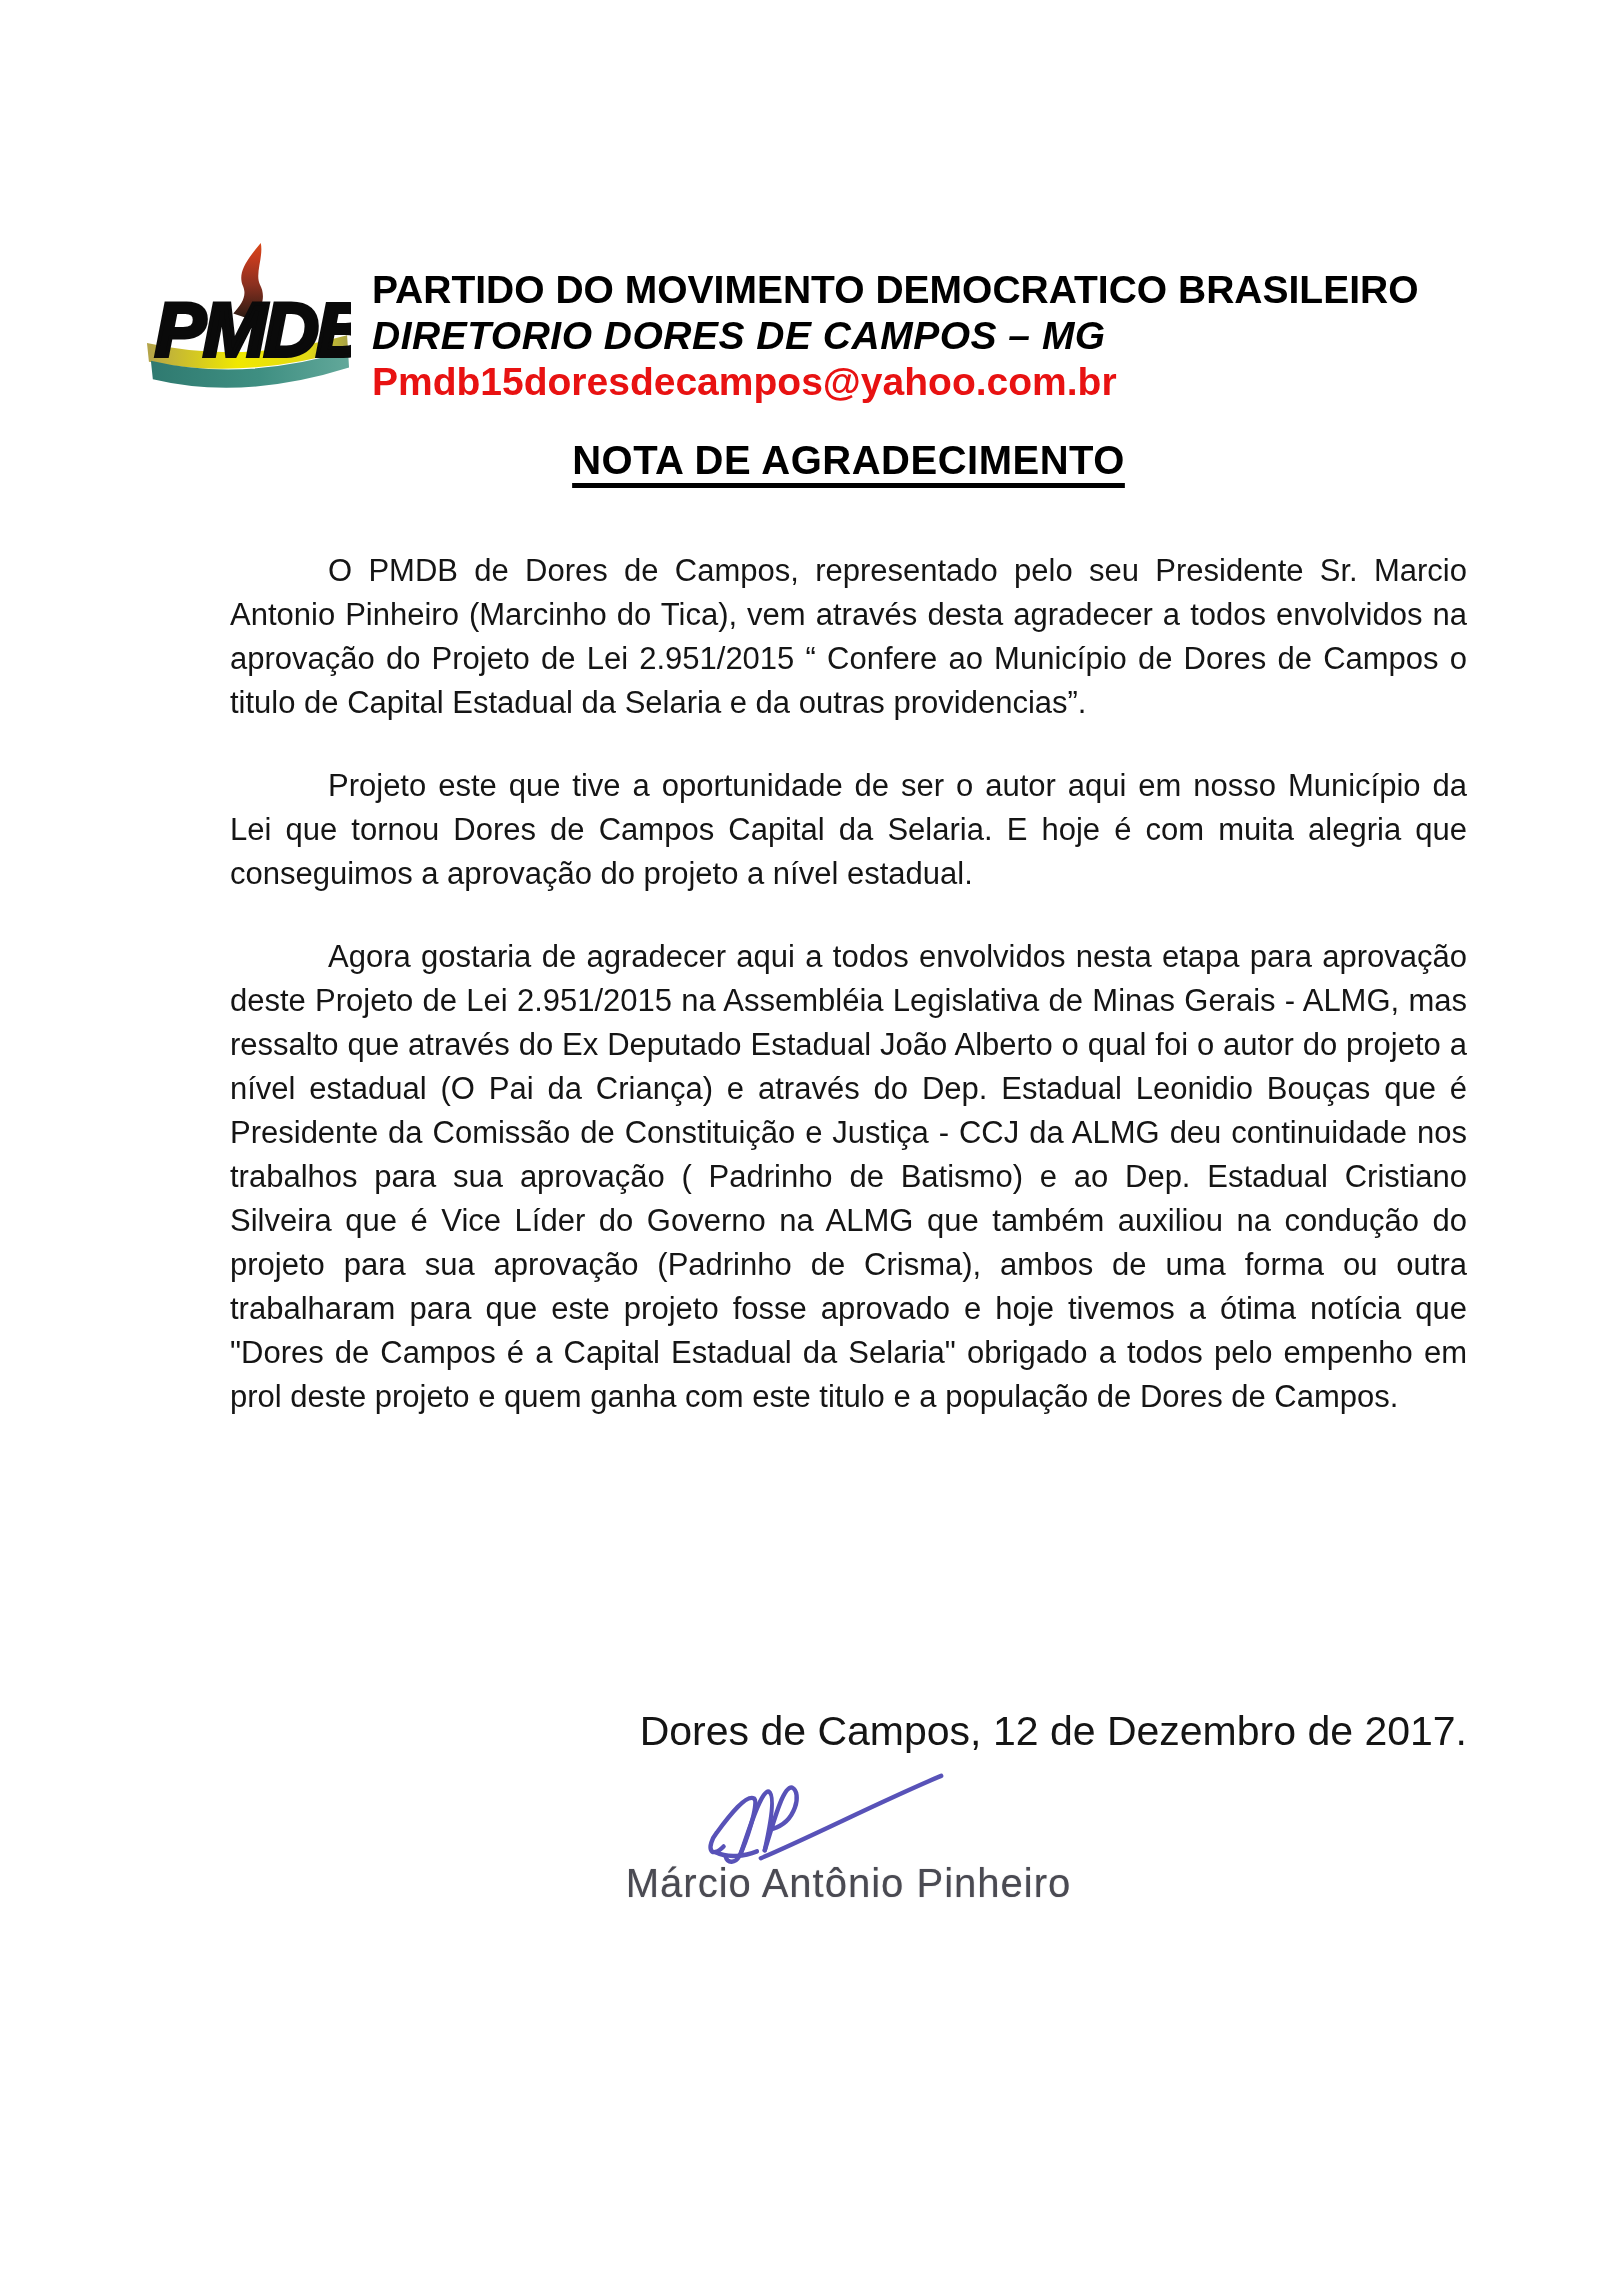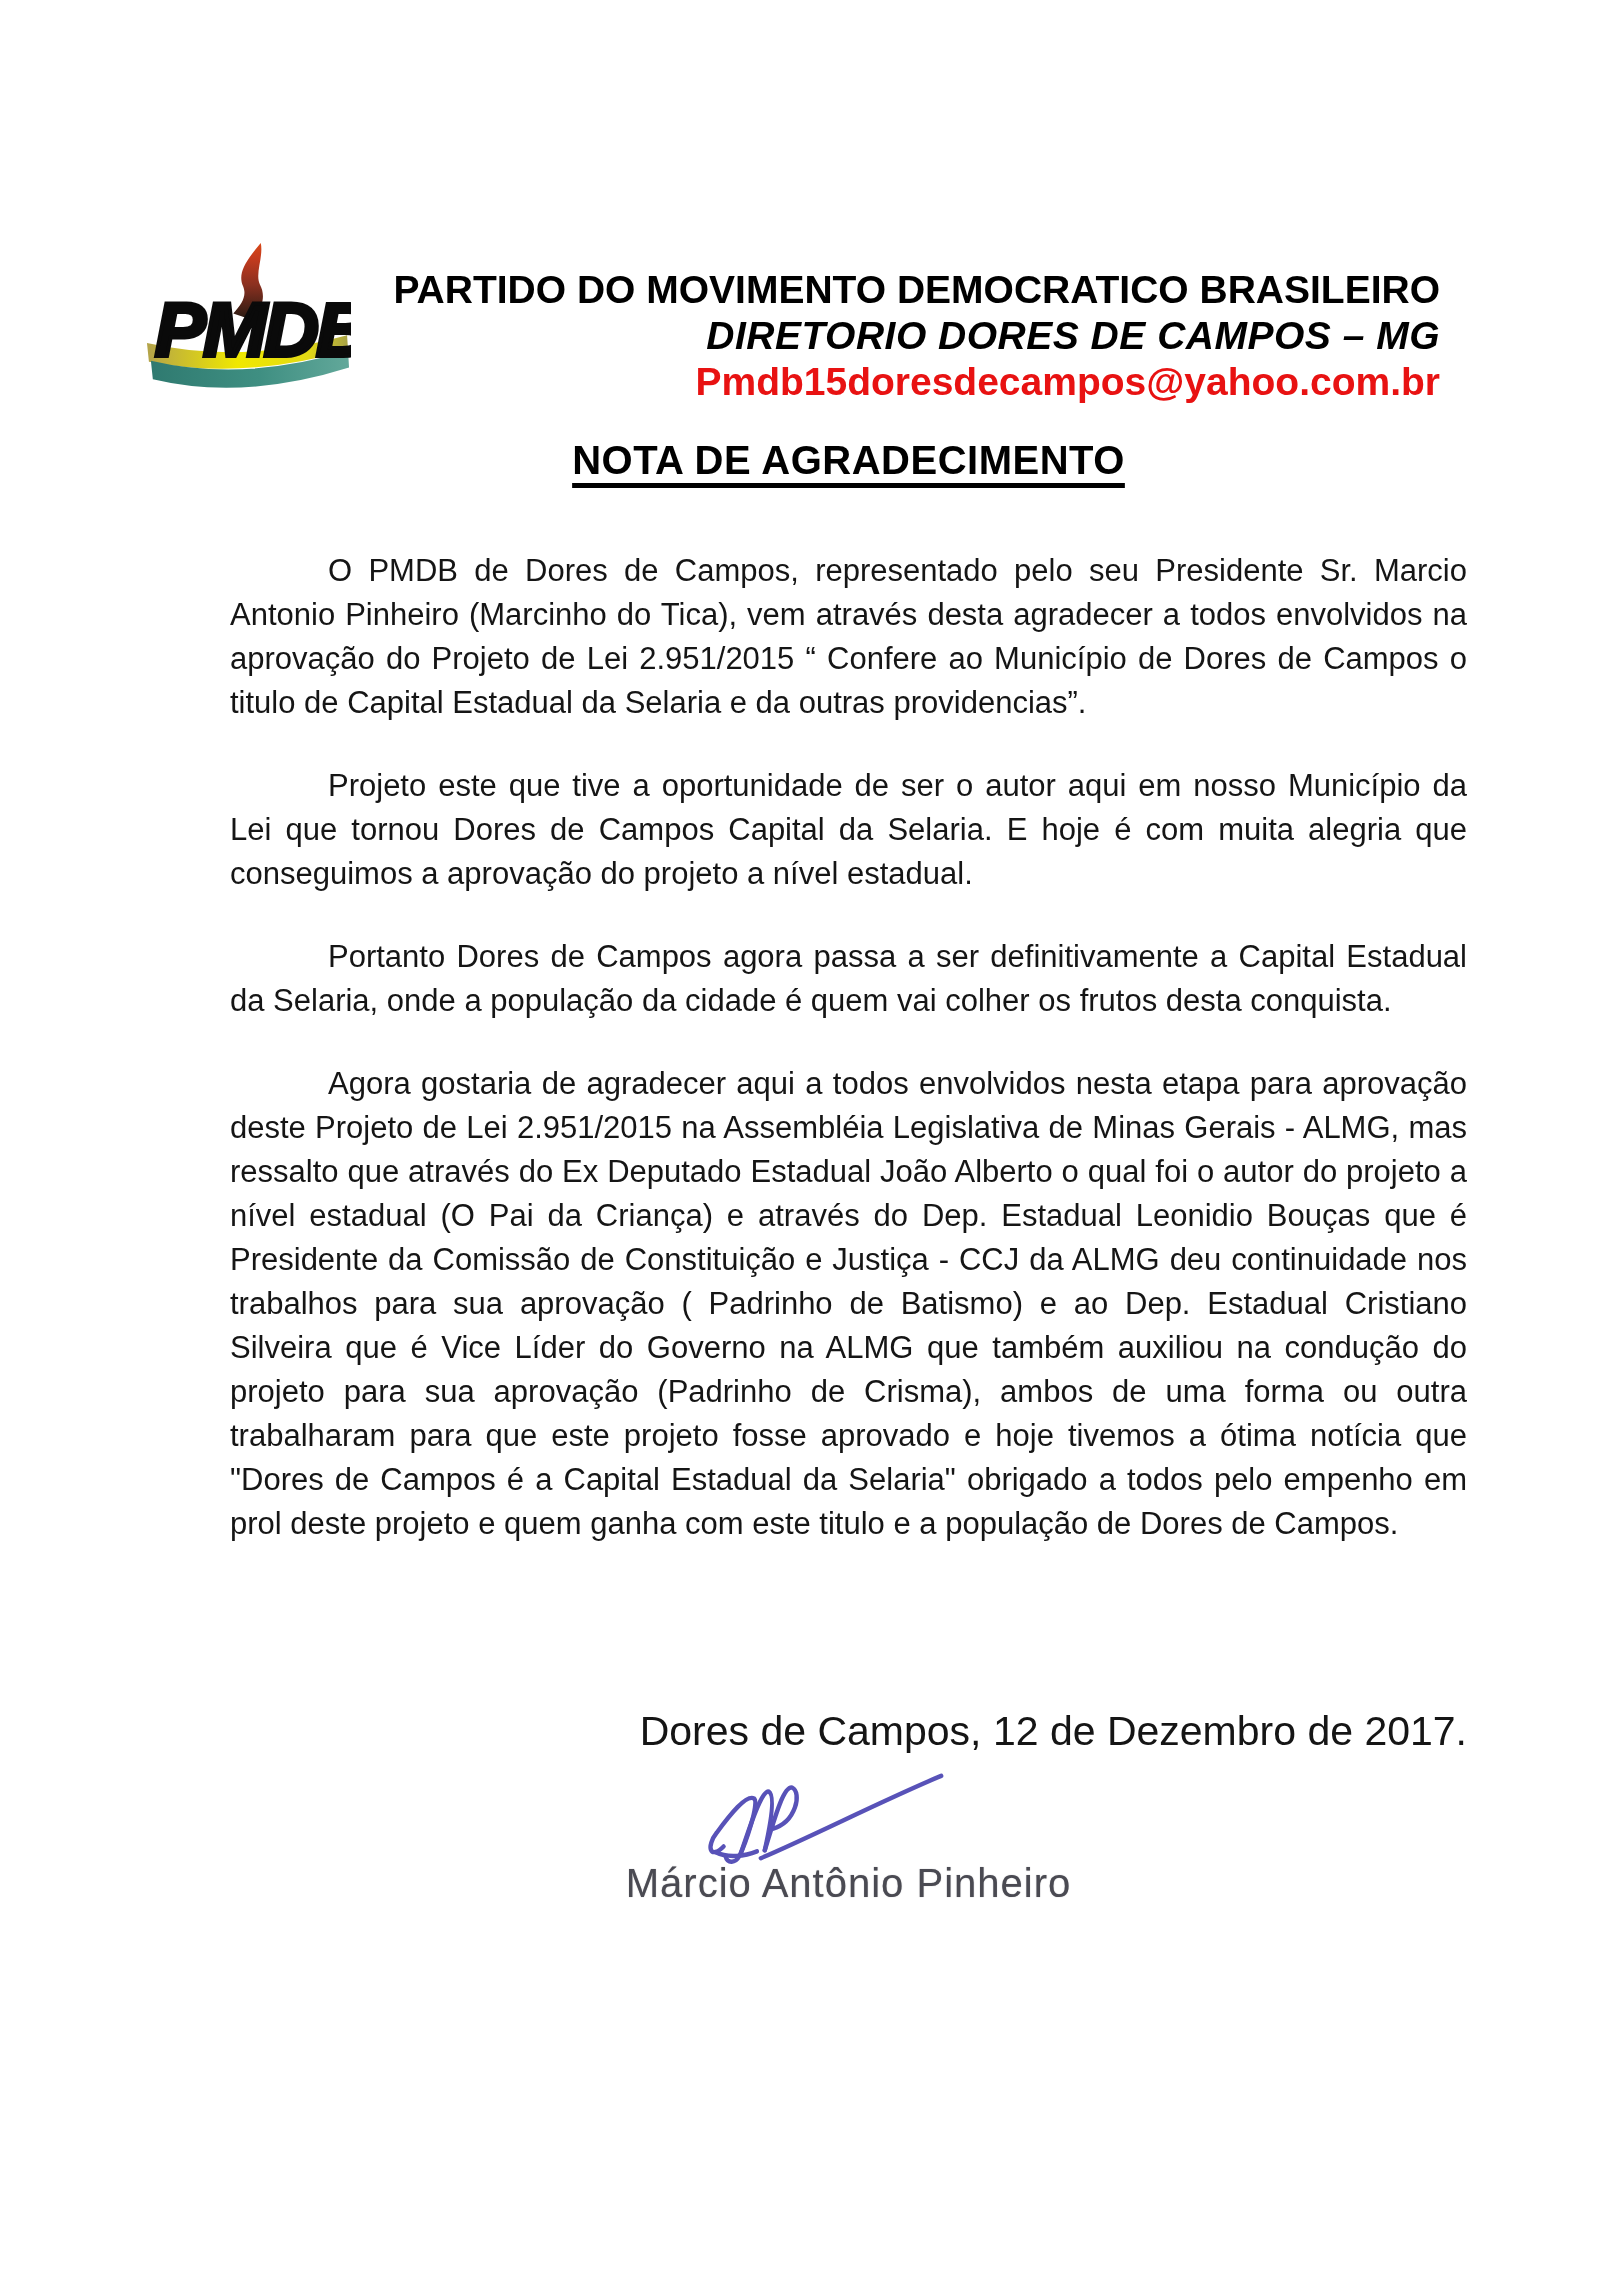--- a/index.html
+++ b/index.html
@@ -8,21 +8,21 @@
     width:1568px;height:2293px;
     background:#ffffff;
     font-family:"Liberation Sans",sans-serif;
     color:#161616;
     overflow:hidden;
   }
   
   .logo{position:absolute;left:145px;top:241px;width:206px;height:155px;}
   .letterhead{
     position:absolute;left:372px;top:267px;width:1068px;
-    text-align:right;font-weight:bold;
+    text-align:left;font-weight:bold;
     font-size:39px;line-height:46px;color:#000;
   }
   .letterhead .org2{letter-spacing:0.5px;font-style:italic;}
   .email-link{
     display:inline-block;
     color:var(--email-red,#e81212);
     text-decoration-thickness:3.9px;
     text-underline-offset:6.9px;
     font-weight:bold;
     cursor:pointer;
@@ -103,21 +103,20 @@
     <div>
       <a class="email-link">Pmdb15doresdecampos@yahoo.com.br</a>
     </div>
   </div>
 
   <h1 class="doc-title">NOTA DE AGRADECIMENTO</h1>
 
   <div class="letter-body">
       <p>O PMDB de Dores de Campos, representado pelo seu Presidente Sr. Marcio Antonio Pinheiro (Marcinho do Tica), vem através desta agradecer a todos envolvidos na aprovação do Projeto de Lei 2.951/2015 “ Confere ao Município de Dores de Campos o titulo de Capital Estadual da Selaria e da outras providencias”.</p>
       <p>Projeto este que tive a oportunidade de ser o autor aqui em nosso Município da Lei que tornou Dores de Campos Capital da Selaria. E hoje é com muita alegria que conseguimos a aprovação do projeto a nível estadual.</p>
-      <p>Portanto Dores de Campos agora passa a ser definitivamente a Capital Estadual da Selaria, onde a população da cidade é quem vai colher os frutos desta conquista.</p>
       <p>Agora gostaria de agradecer aqui a todos envolvidos nesta etapa para aprovação deste Projeto de Lei 2.951/2015 na Assembléia Legislativa de Minas Gerais - ALMG, mas ressalto que através do Ex Deputado Estadual João Alberto o qual foi o autor do projeto a nível estadual (O Pai da Criança) e através do Dep. Estadual Leonidio Bouças que é Presidente da Comissão de Constituição e Justiça - CCJ da ALMG deu continuidade nos trabalhos para sua aprovação ( Padrinho de Batismo) e ao Dep. Estadual Cristiano Silveira que é Vice Líder do Governo na ALMG que também auxiliou na condução do projeto para sua aprovação (Padrinho de Crisma), ambos de uma forma ou outra trabalharam para que este projeto fosse aprovado e hoje tivemos a ótima notícia que "Dores de Campos é a Capital Estadual da Selaria" obrigado a todos pelo empenho em prol deste projeto e quem ganha com este titulo e a população de Dores de Campos.</p>
     </div>
 
   <div class="date-line">Dores de Campos, 12 de Dezembro de 2017.</div>
 
   <div class="sig-ink">
     <svg width="245" height="106" viewBox="0 0 250 108" xmlns="http://www.w3.org/2000/svg">
       <g fill="none" stroke="var(--ink-blue,#4a44b2)" stroke-width="4.5" stroke-linecap="round" stroke-linejoin="round" opacity="0.92">
 
         <path d="M58,94 C110,72 180,36 242,10"></path>

